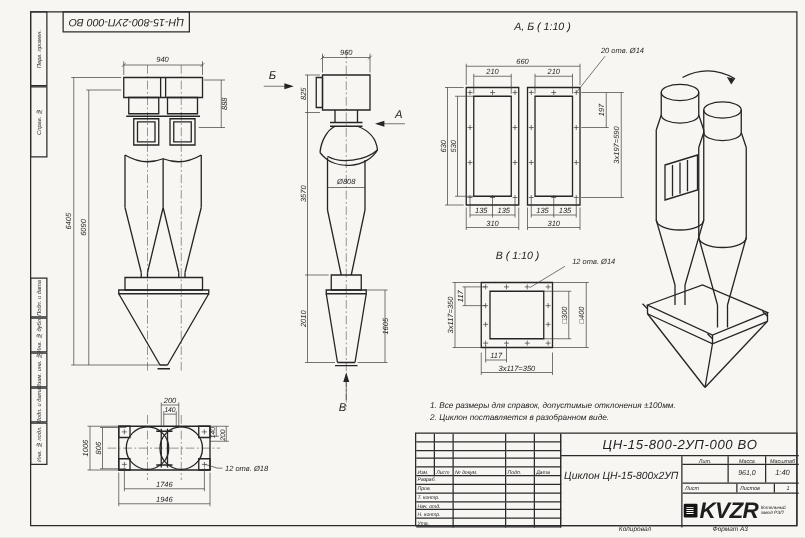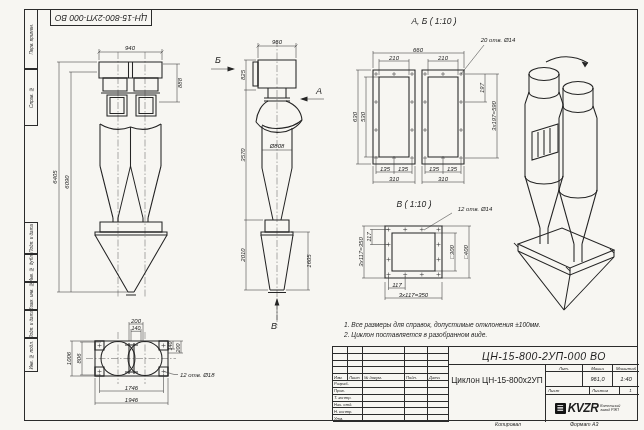--- a/index.html
+++ b/index.html
@@ -40,35 +40,35 @@
   .tb-grid .c { border-right:.5px solid #2b2b2b; border-bottom:.5px solid #2b2b2b;
                 font-size:4.1px; font-style:italic; padding-left:1px; overflow:hidden;
                 display:flex; align-items:center; white-space:nowrap; }
   .tb-grid .lab { grid-column:1 / span 2; }
   .tb-right { position:absolute; left:116px; top:0; width:190px; height:100%; }
   .tb-code { position:absolute; left:0; top:0; width:100%; height:18px;
              border-bottom:1.2px solid #2b2b2b; display:flex; align-items:center; justify-content:center;
              font-size:10.5px; font-style:italic; letter-spacing:.5px; white-space:nowrap; }
   .tb-name { position:absolute; left:0; top:18px; width:97px; height:57px;
              border-right:1.2px solid #2b2b2b; display:flex; justify-content:center;
-             padding-top:10px; font-size:8.3px; white-space:nowrap; }
+             padding-top:10px; font-size:8.3px; font-style:italic; white-space:nowrap; }
   .tb-r2 { position:absolute; left:97px; top:18px; width:93px; height:57px; font-style:italic; }
   .tb-hdr { display:flex; height:7px; border-bottom:.5px solid #2b2b2b; }
   .tb-hdr div { font-size:4.3px; display:flex; align-items:center; justify-content:center;
                 border-right:.5px solid #2b2b2b; }
   .tb-val { display:flex; height:15px; border-bottom:1px solid #2b2b2b; }
   .tb-val div { display:flex; align-items:center; justify-content:center; border-right:.5px solid #2b2b2b; }
   .lit3 { width:37px; display:flex; }
   .lit3 div { flex:1; border-right:.5px solid #2b2b2b; }
   .tb-sheetrow { display:flex; height:8px; border-bottom:1px solid #2b2b2b; font-size:4.4px; }
   .tb-sheetrow div { display:flex; align-items:center; padding-left:2px; border-right:.5px solid #2b2b2b; }
   .tb-company { display:flex; align-items:center; justify-content:center; gap:2px; height:26px; }
   .logo-ic { width:11px; height:11px; background:#141414; color:#fff; font-size:9px; font-style:normal;
              display:flex; align-items:center; justify-content:center; border-radius:1px; }
-  .logo-tx { font-weight:800; font-size:12px; font-style:italic; letter-spacing:-.5px; }
+  .logo-tx { font-weight:800; font-size:18px; font-style:italic; letter-spacing:-.5px; }
   .comp-nm { width:30px; font-size:3.7px; line-height:1.2; font-style:italic; }
   .bstrip { position:absolute; top:421px; font-size:5.2px; font-style:italic; }
 
   
   svg { position:absolute; overflow:visible; }
   svg path, svg rect, svg circle, svg ellipse, svg line, svg polygon { vector-effect:non-scaling-stroke; }
   svg text { font-family:"Liberation Sans", sans-serif; font-style:italic; font-size:6px; fill:#1e1e1e; }
   .main { stroke:#252525; stroke-width:1.05; fill:none; }
   .thin { stroke:#3a3a3a; stroke-width:.55; fill:none; }
   .cl   { stroke:#4a4a4a; stroke-width:.45; fill:none; stroke-dasharray:7 2 1.5 2; }

